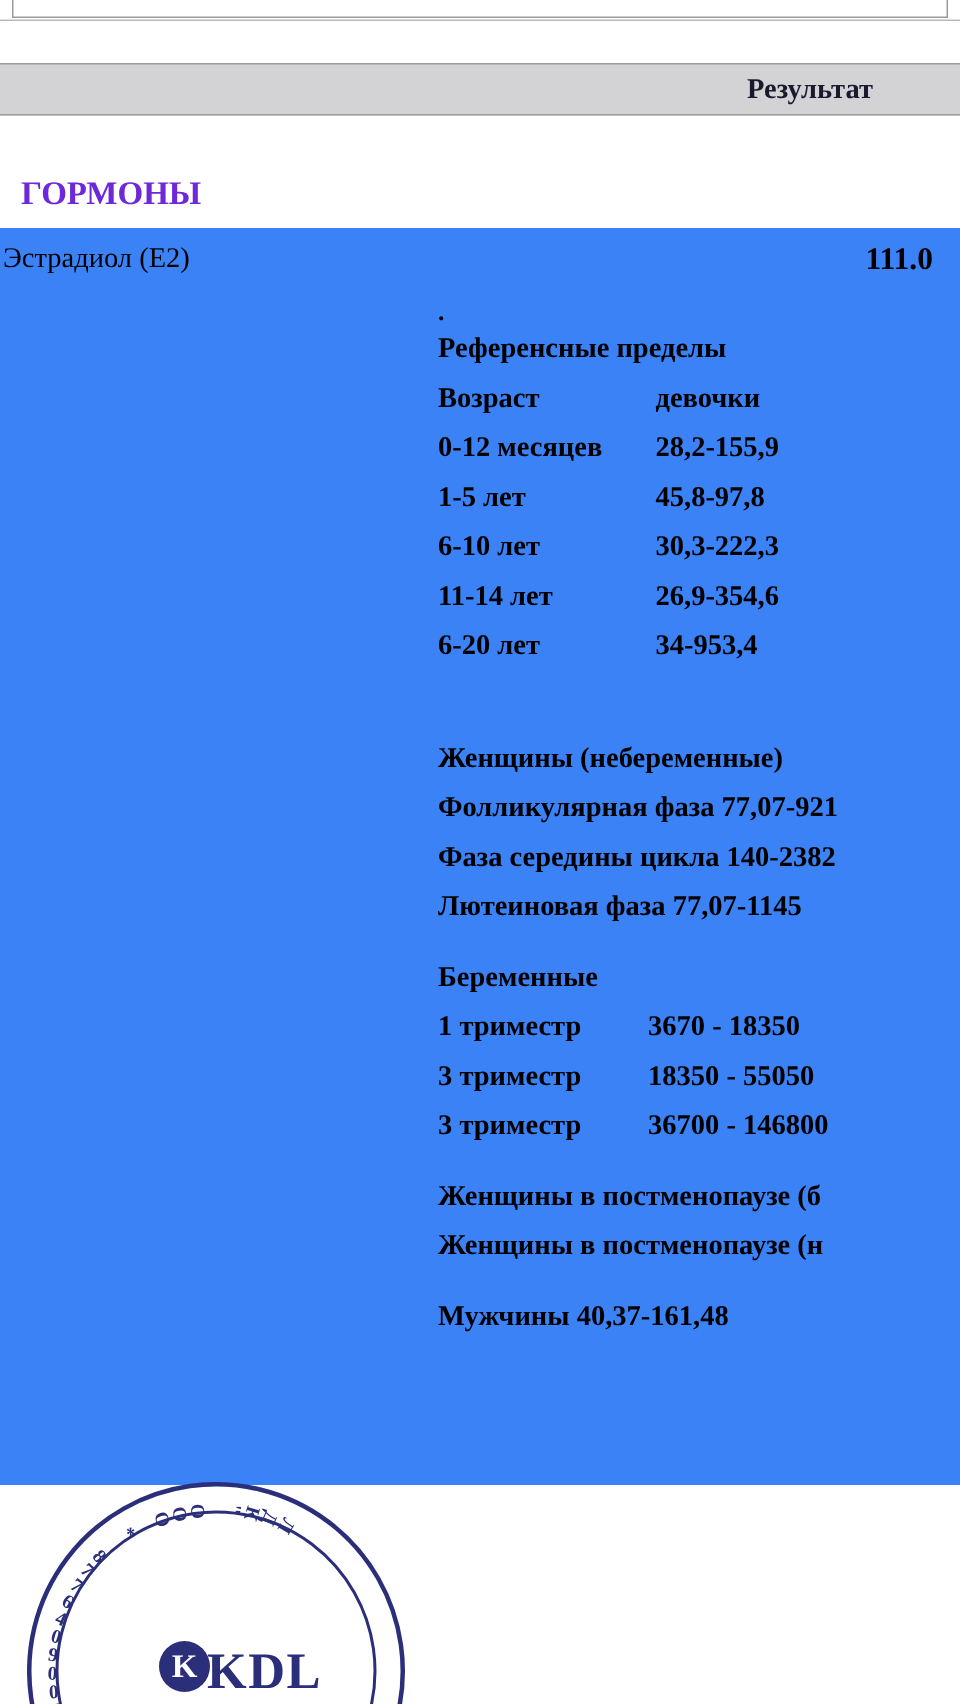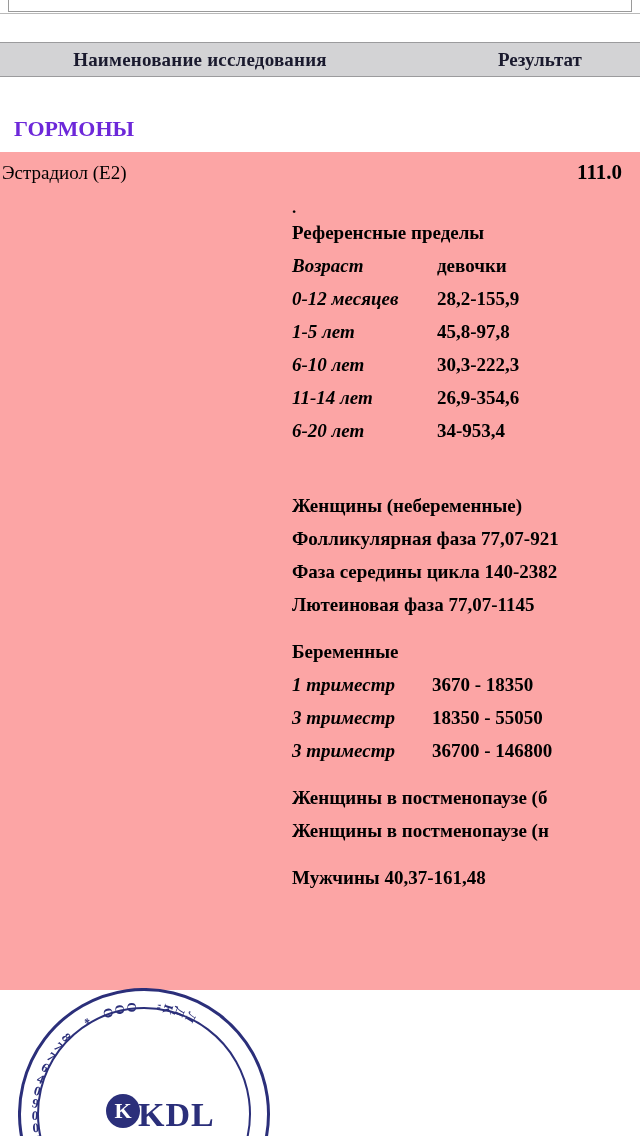--- a/index.html
+++ b/index.html
@@ -81,21 +81,21 @@
     color: #6d28d9;
   }
 
   
   .analyte-block {
     position: absolute;
     top: 152px;
     left: 0;
     width: 640px;
     height: 838px;
-    background: #fca5a5;
+    background: #3b82f6;
   }
   .analyte-name {
     position: absolute;
     left: 2px;
     top: 10px;
     font-size: 19px;
     color: #000000;
   }
   .analyte-value {
     position: absolute;
@@ -120,21 +120,20 @@
   }
   .ref-line {
     font-size: 19px;
     font-weight: bold;
     line-height: 33px;
     color: #000000;
     white-space: nowrap;
   }
   .ref-line .lbl {
     display: inline-block;
-    font-style: italic;
   }
   .ref-line .val {
     display: inline-block;
   }
   .ref-title {
     font-size: 19px;
     font-weight: bold;
     line-height: 33px;
     color: #000000;
   }
@@ -227,21 +226,20 @@
   }
 </style>
 </head>
 <body>
 
 <div class="top-strip">
   <div class="top-strip-inner"></div>
 </div>
 
 <div class="header-band">
-  <div class="col-name">Наименование исследования</div>
   <div class="col-result">Результат</div>
 </div>
 
 <div class="section-title">ГОРМОНЫ</div>
 
 <div class="analyte-block">
   <div class="analyte-name">Эстрадиол (E2)</div>
   <div class="analyte-value">111.0</div>
 
   <div class="ref-col">

